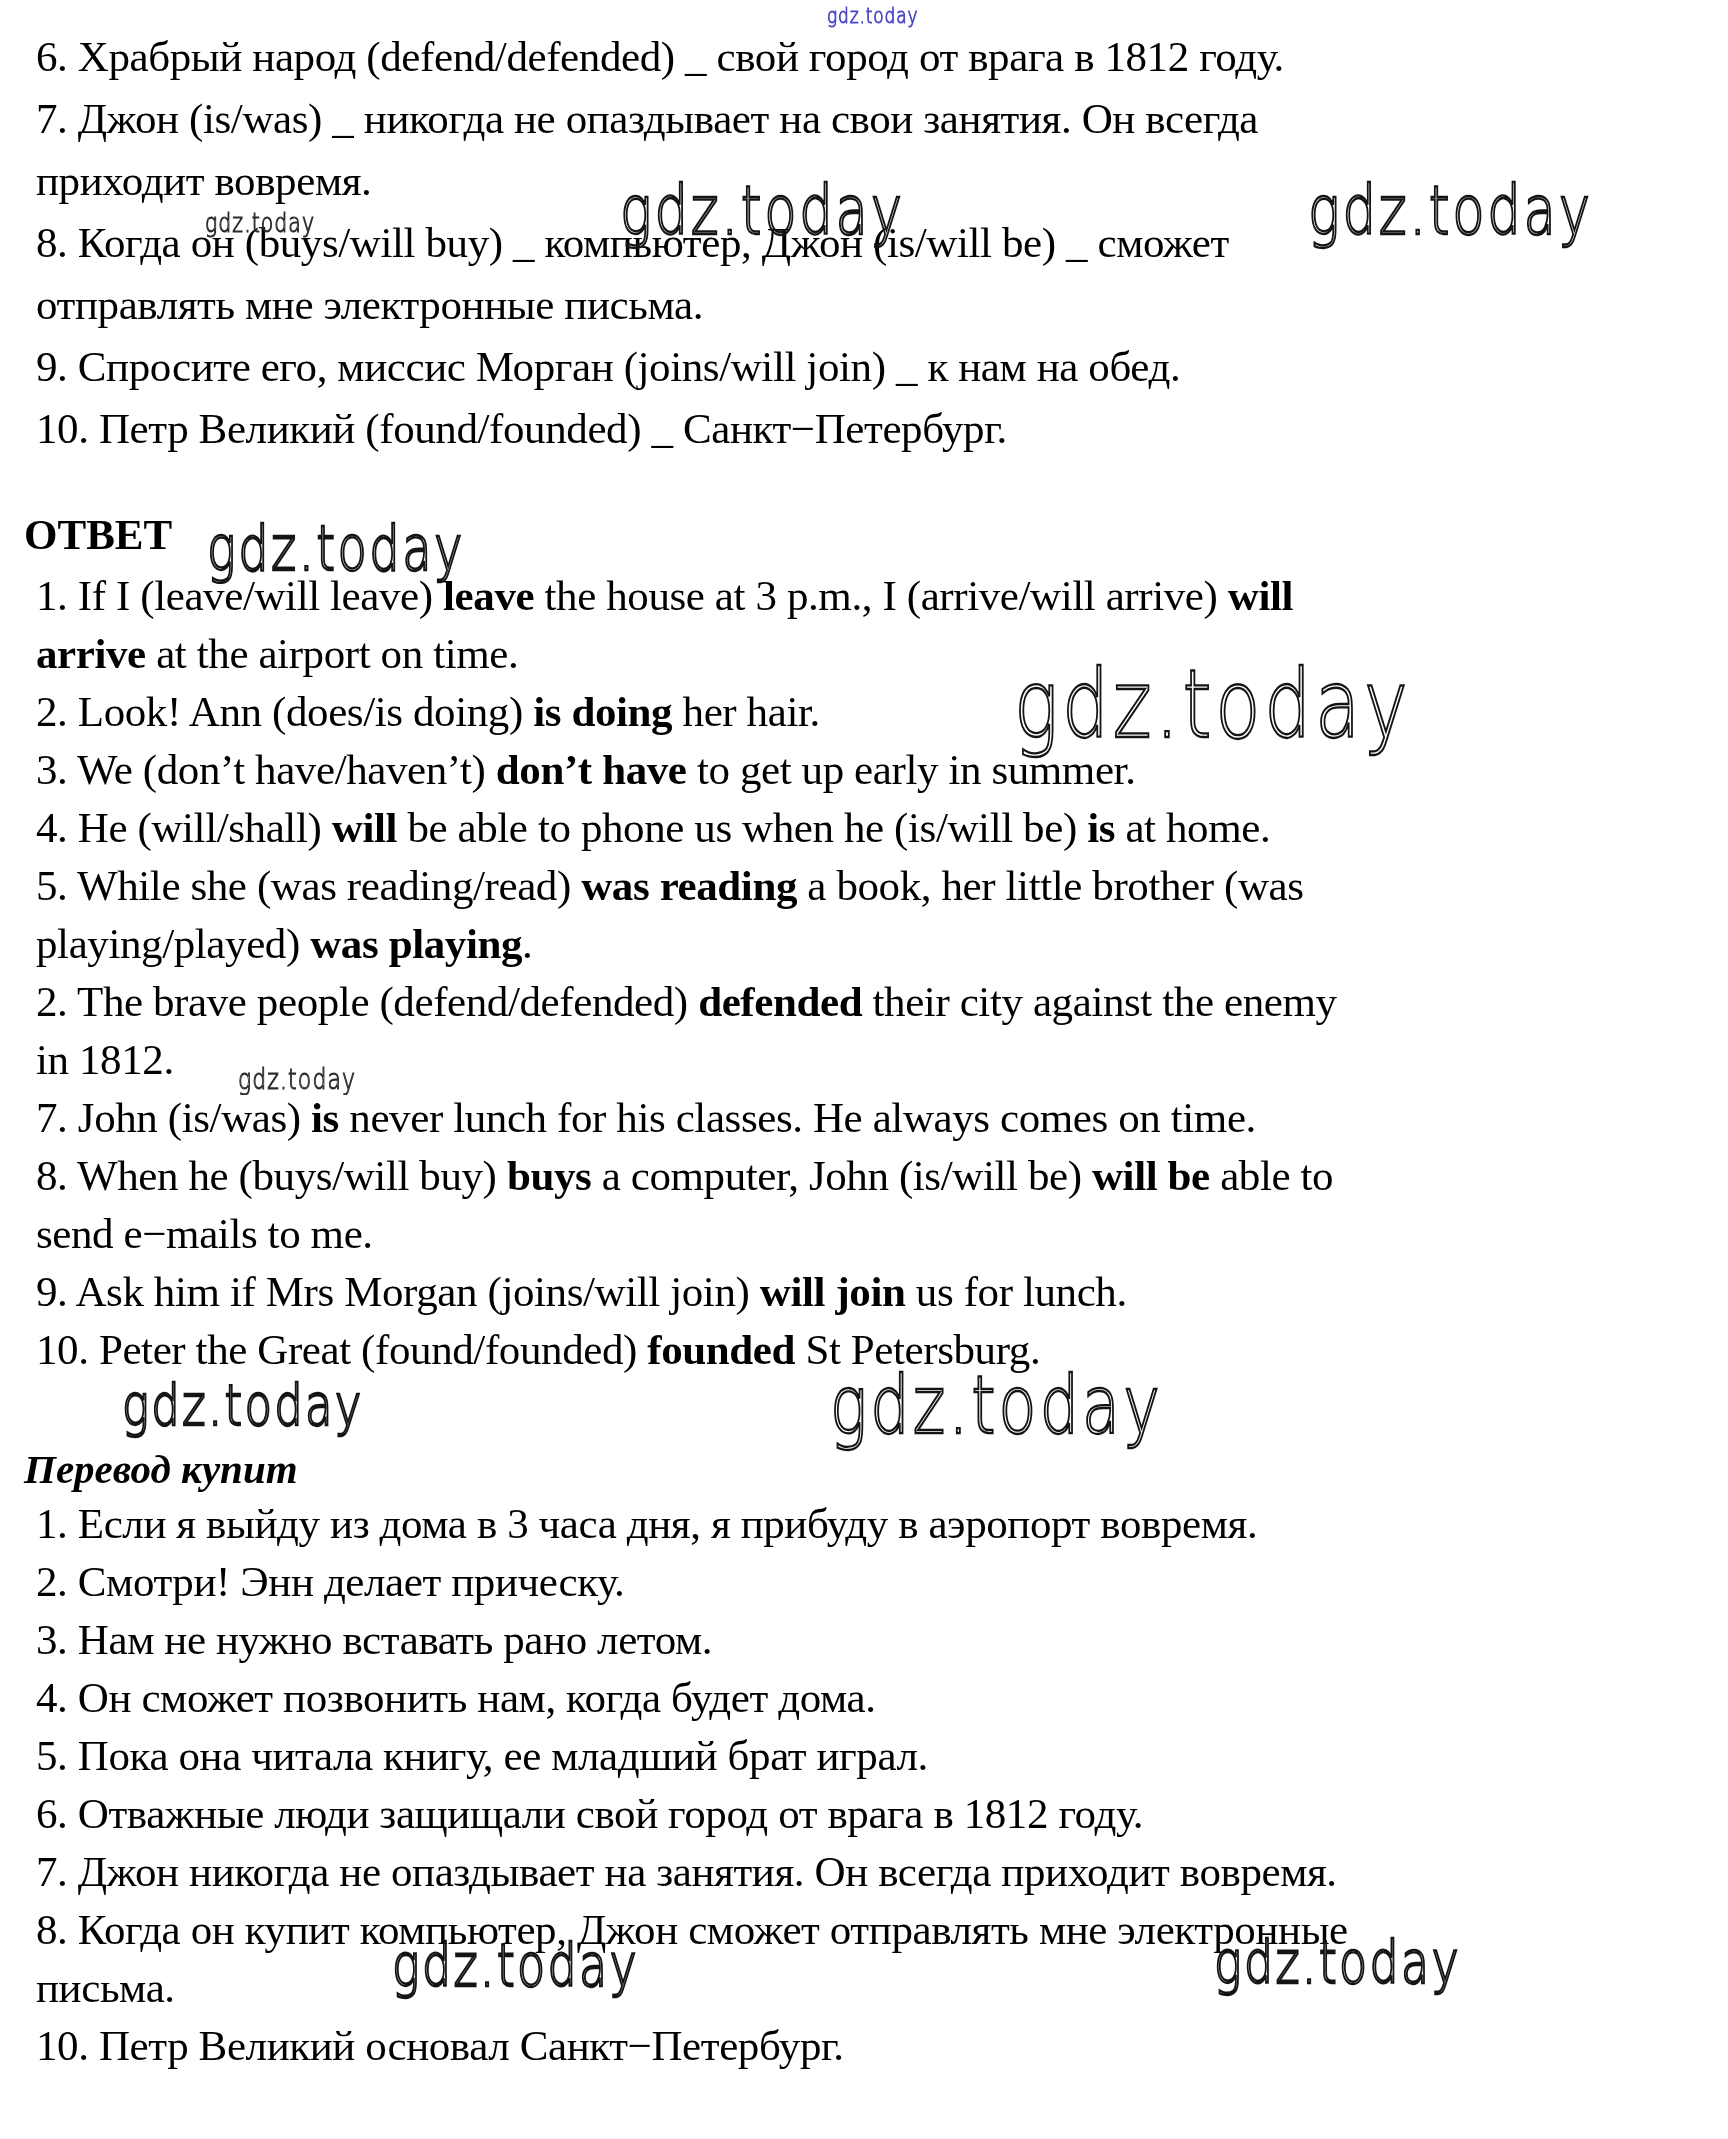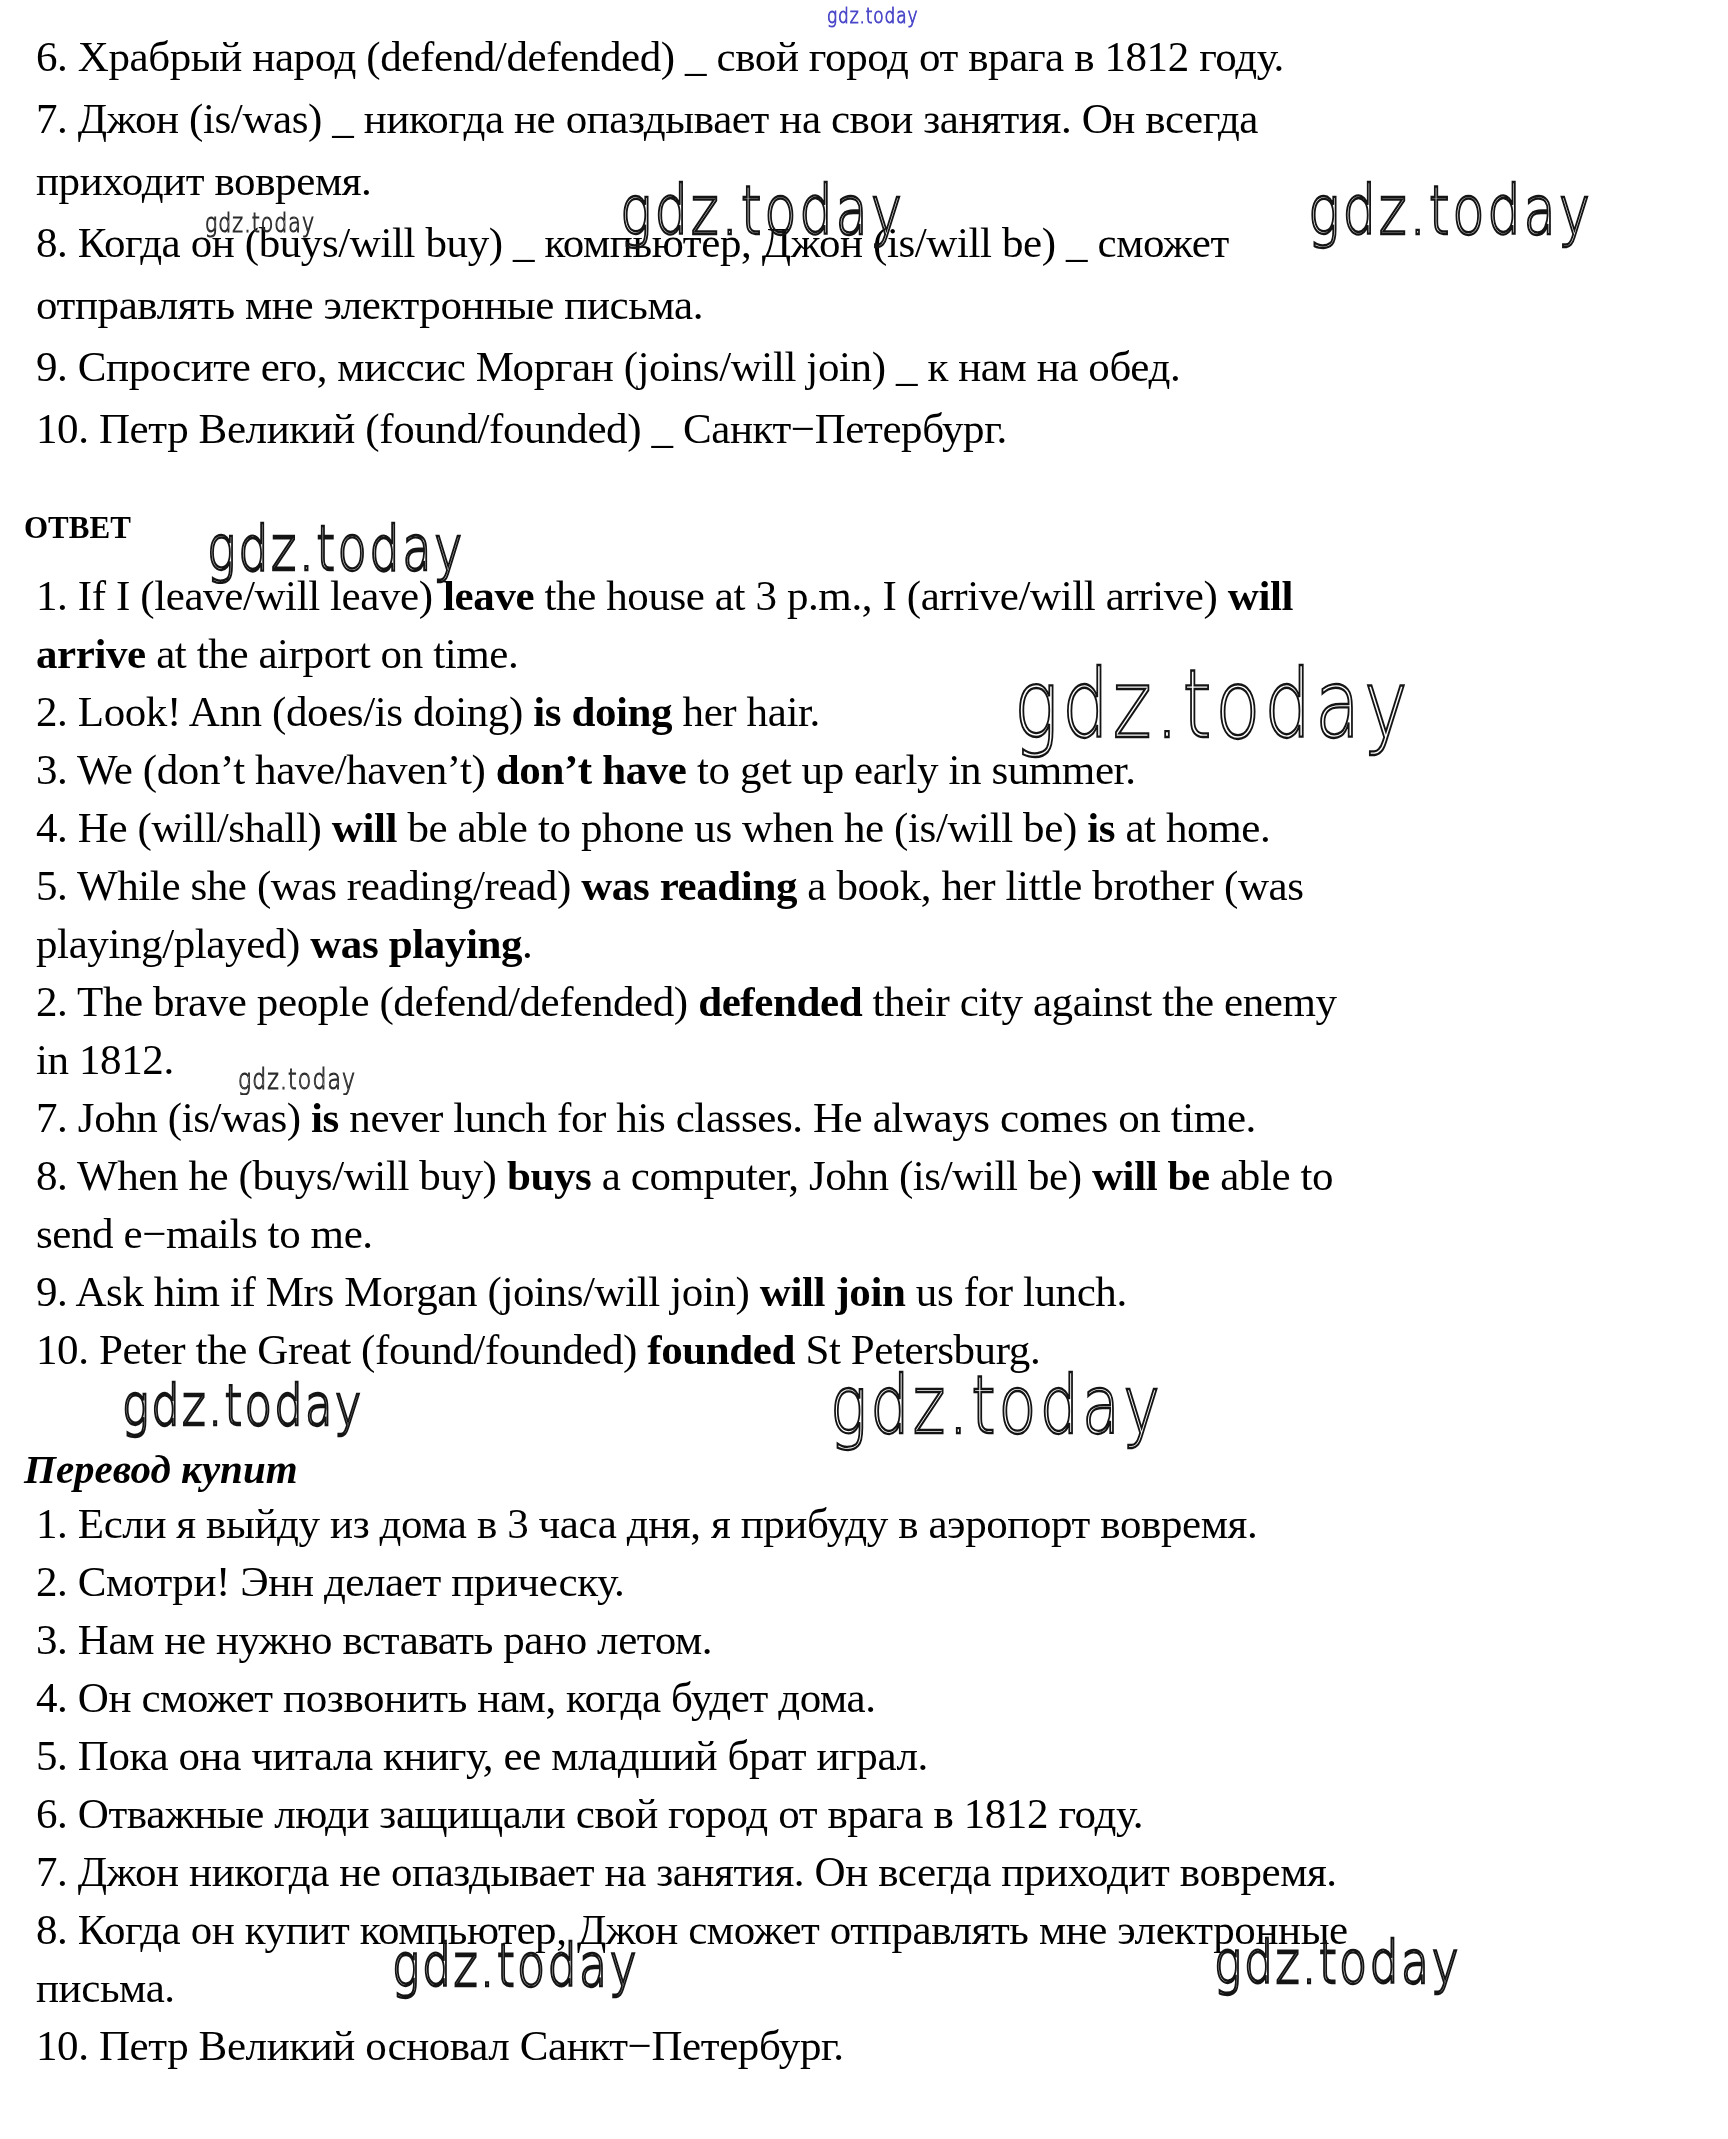--- a/index.html
+++ b/index.html
@@ -8,21 +8,21 @@
     font-family:"Liberation Serif", serif;color:#000;
   }
   .textblock{position:absolute;left:24px;right:2px;margin-left:12px;}
   .line{
     height:58px;line-height:58px;font-size:43px;white-space:nowrap;
     letter-spacing:-0.4px;
   }
   #intro .line{height:62px;line-height:62px;}
   .line b{font-weight:bold;}
   .heading{
-    position:absolute;left:24px;font-size:31px;font-weight:bold;white-space:nowrap;
+    position:absolute;left:24px;font-size:43px;font-weight:bold;white-space:nowrap;
   }
   #perevod-heading{font-style:italic;font-size:41px;}
   
   .wm{
     position:absolute;white-space:nowrap;
     font-family:"DejaVu Sans", sans-serif;
     font-weight:300;letter-spacing:0.05em;
     transform:scaleY(1.28);transform-origin:left top;
     color:#222;
   }

